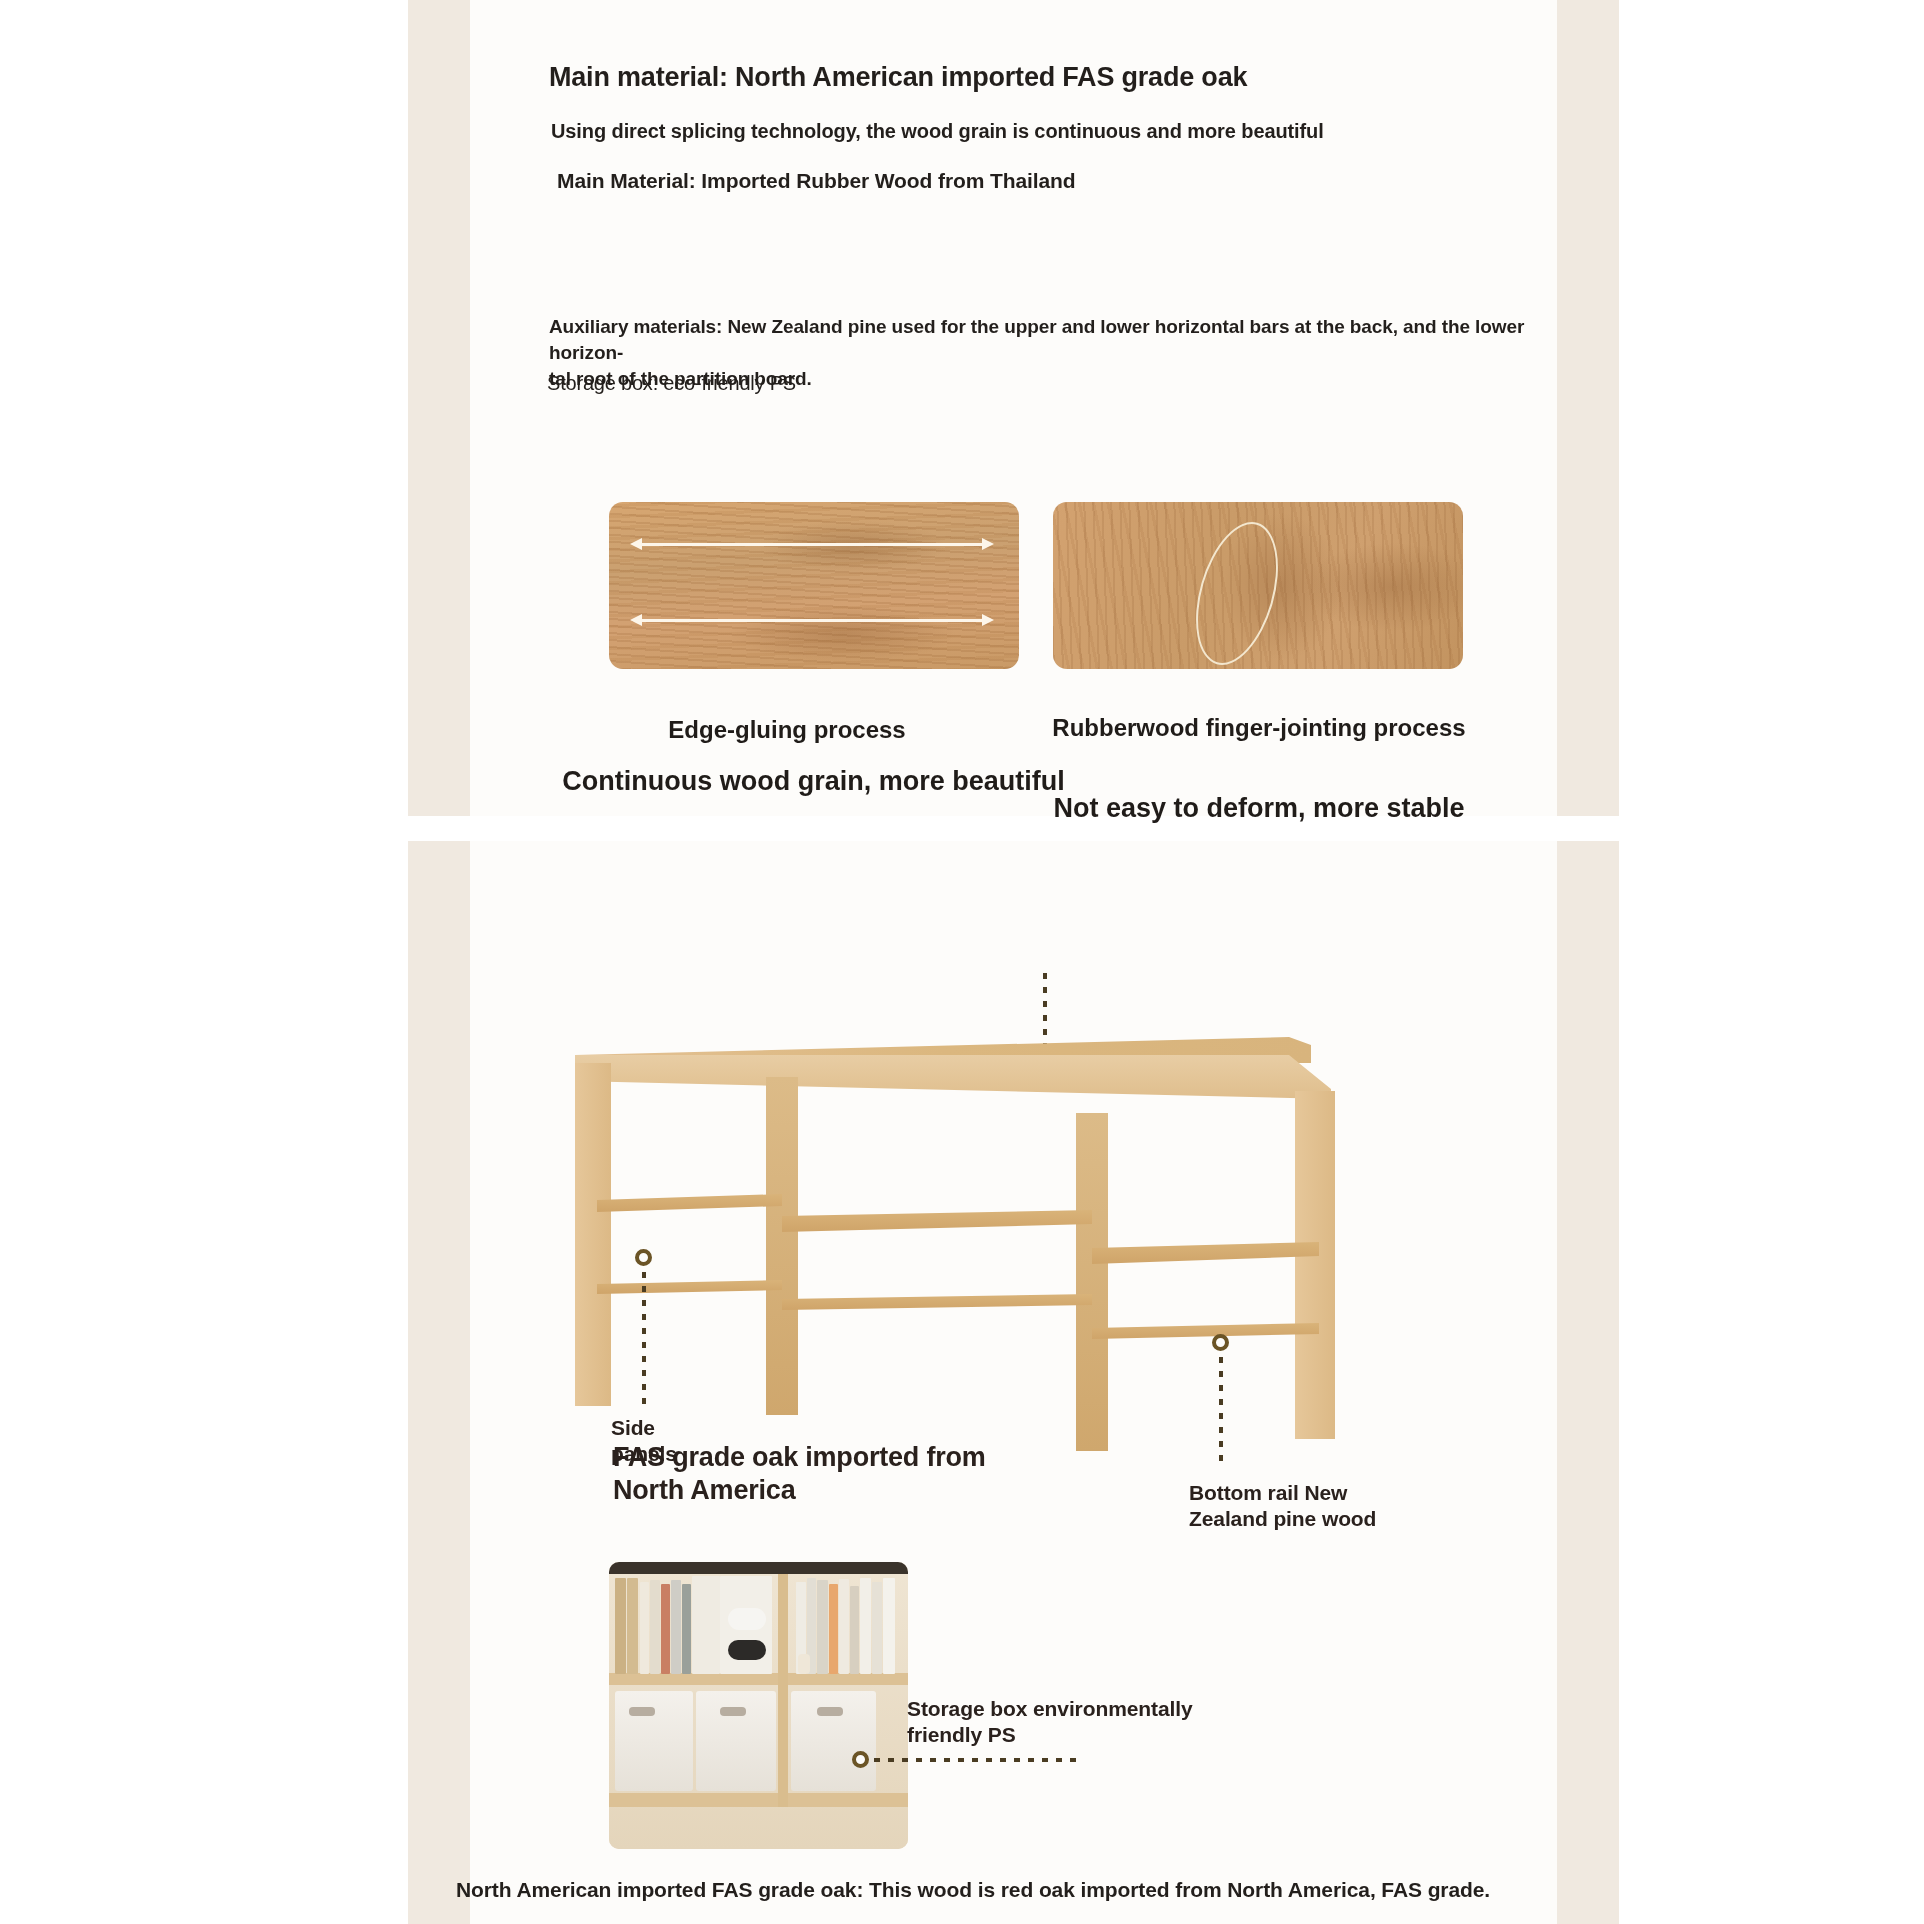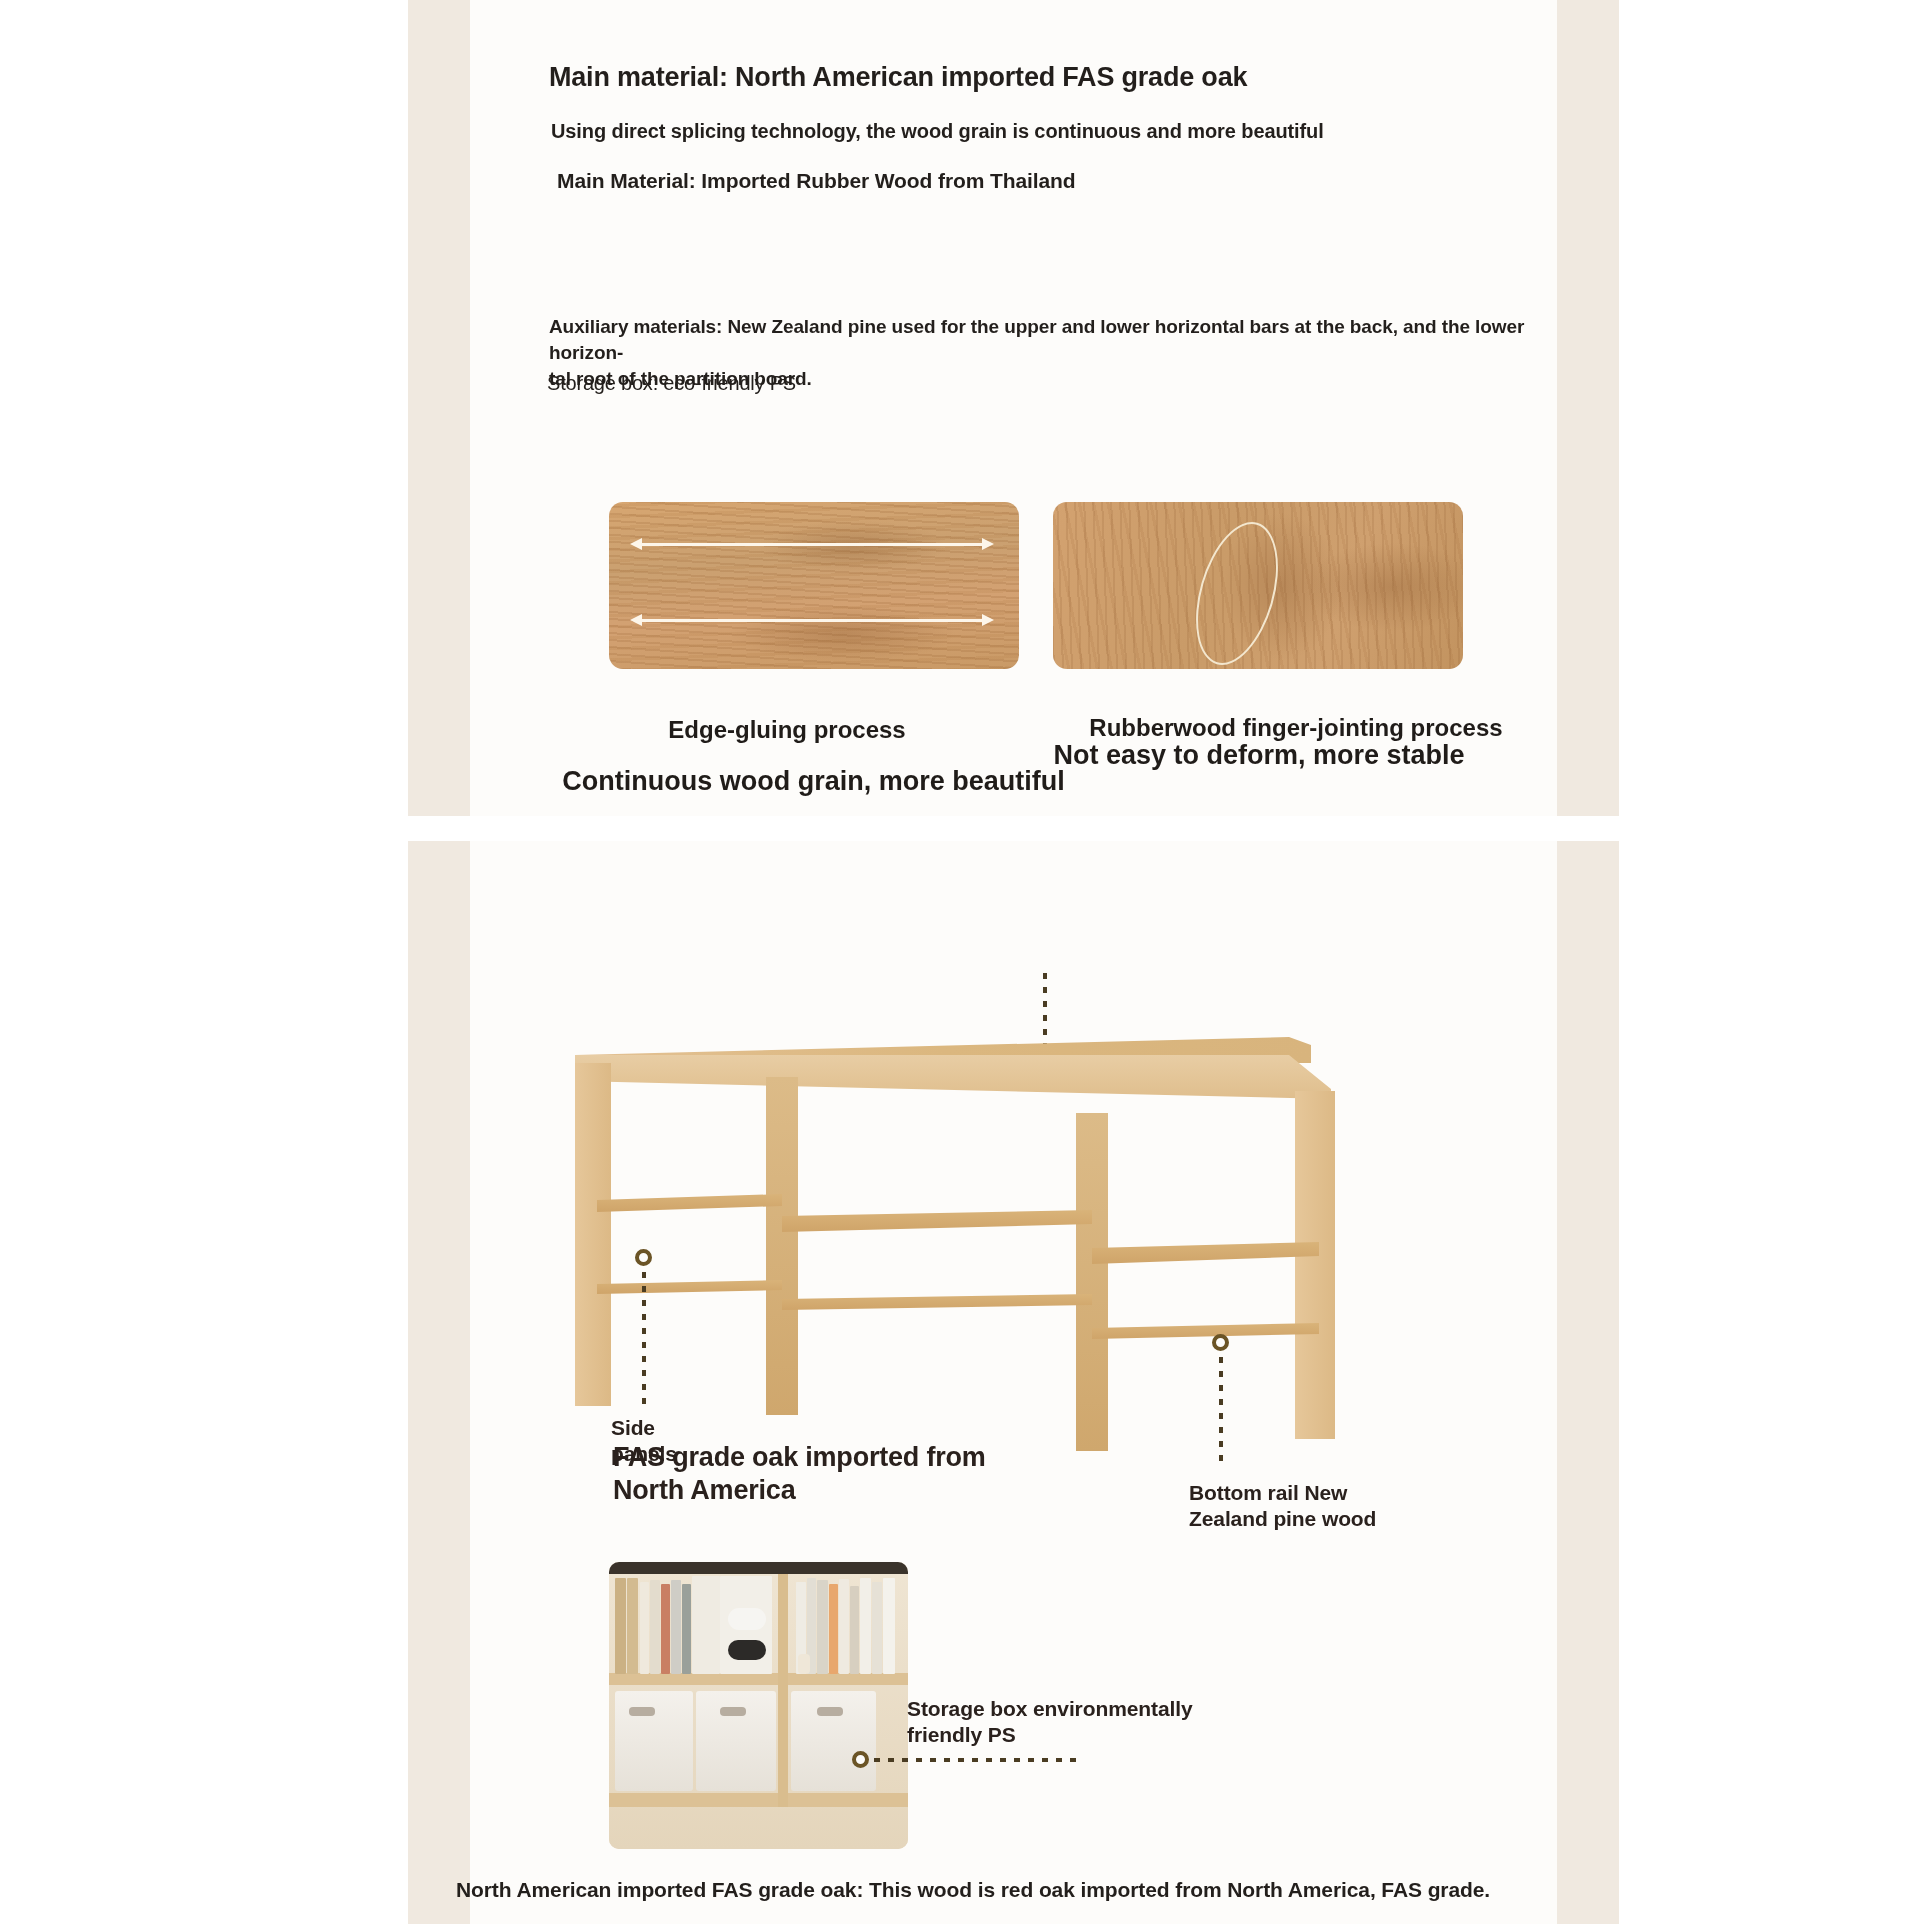--- a/index.html
+++ b/index.html
@@ -142,22 +142,22 @@
 
   <div class="wood2" style="left:1053px; top:502px; width:410px; height:167px;">
     <div class="grain-swirl" style="left:169px; top:10px; width:119px; height:149px;"></div>
     <div class="grain-swirl" style="left:249px; top:40px; width:179px; height:90px;"></div>
     <div class="ellipse-mark" style="left:147px; top:18px; width:74px; height:147px;"></div>
   </div>
 
   <div class="cap cap-a" style="left:582px; top:716px; width:410px;">Edge-gluing process</div>
   <div class="cap cap-b" style="left:537px; top:766px; width:553px;">Continuous wood grain, more beautiful</div>
 
-  <div class="cap cap-a" style="left:1072px; top:714px; width:448px;">Rubberwood finger-jointing process</div>
-  <div class="cap cap-b" style="left:1035px; top:740px; width:448px;">Not easy to deform, more stable</div>
+  <div class="cap cap-a" style="left:1035px; top:714px; width:448px;">Rubberwood finger-jointing process</div>
+  <div class="cap cap-b" style="left:1035px; top:793px; width:448px;">Not easy to deform, more stable</div>
 
   <div class="dotline-v" style="left:1043px; top:973px; height:80px;"></div>
   <div class="ring" style="left:1037px; top:1074px;"></div>
 
   <div class="shelf">
 
     <div class="pc oakA" style="left:18px; top:22px; width:736px; height:26px;
          clip-path: polygon(0 18px, 714px 0, 736px 8px, 736px 26px, 22px 26px, 0 26px);"></div>
     <div class="pc oakB" style="left:18px; top:40px; width:756px; height:44px;
          clip-path: polygon(0 0, 714px 0, 756px 34px, 756px 44px, 0 26px);"></div>

